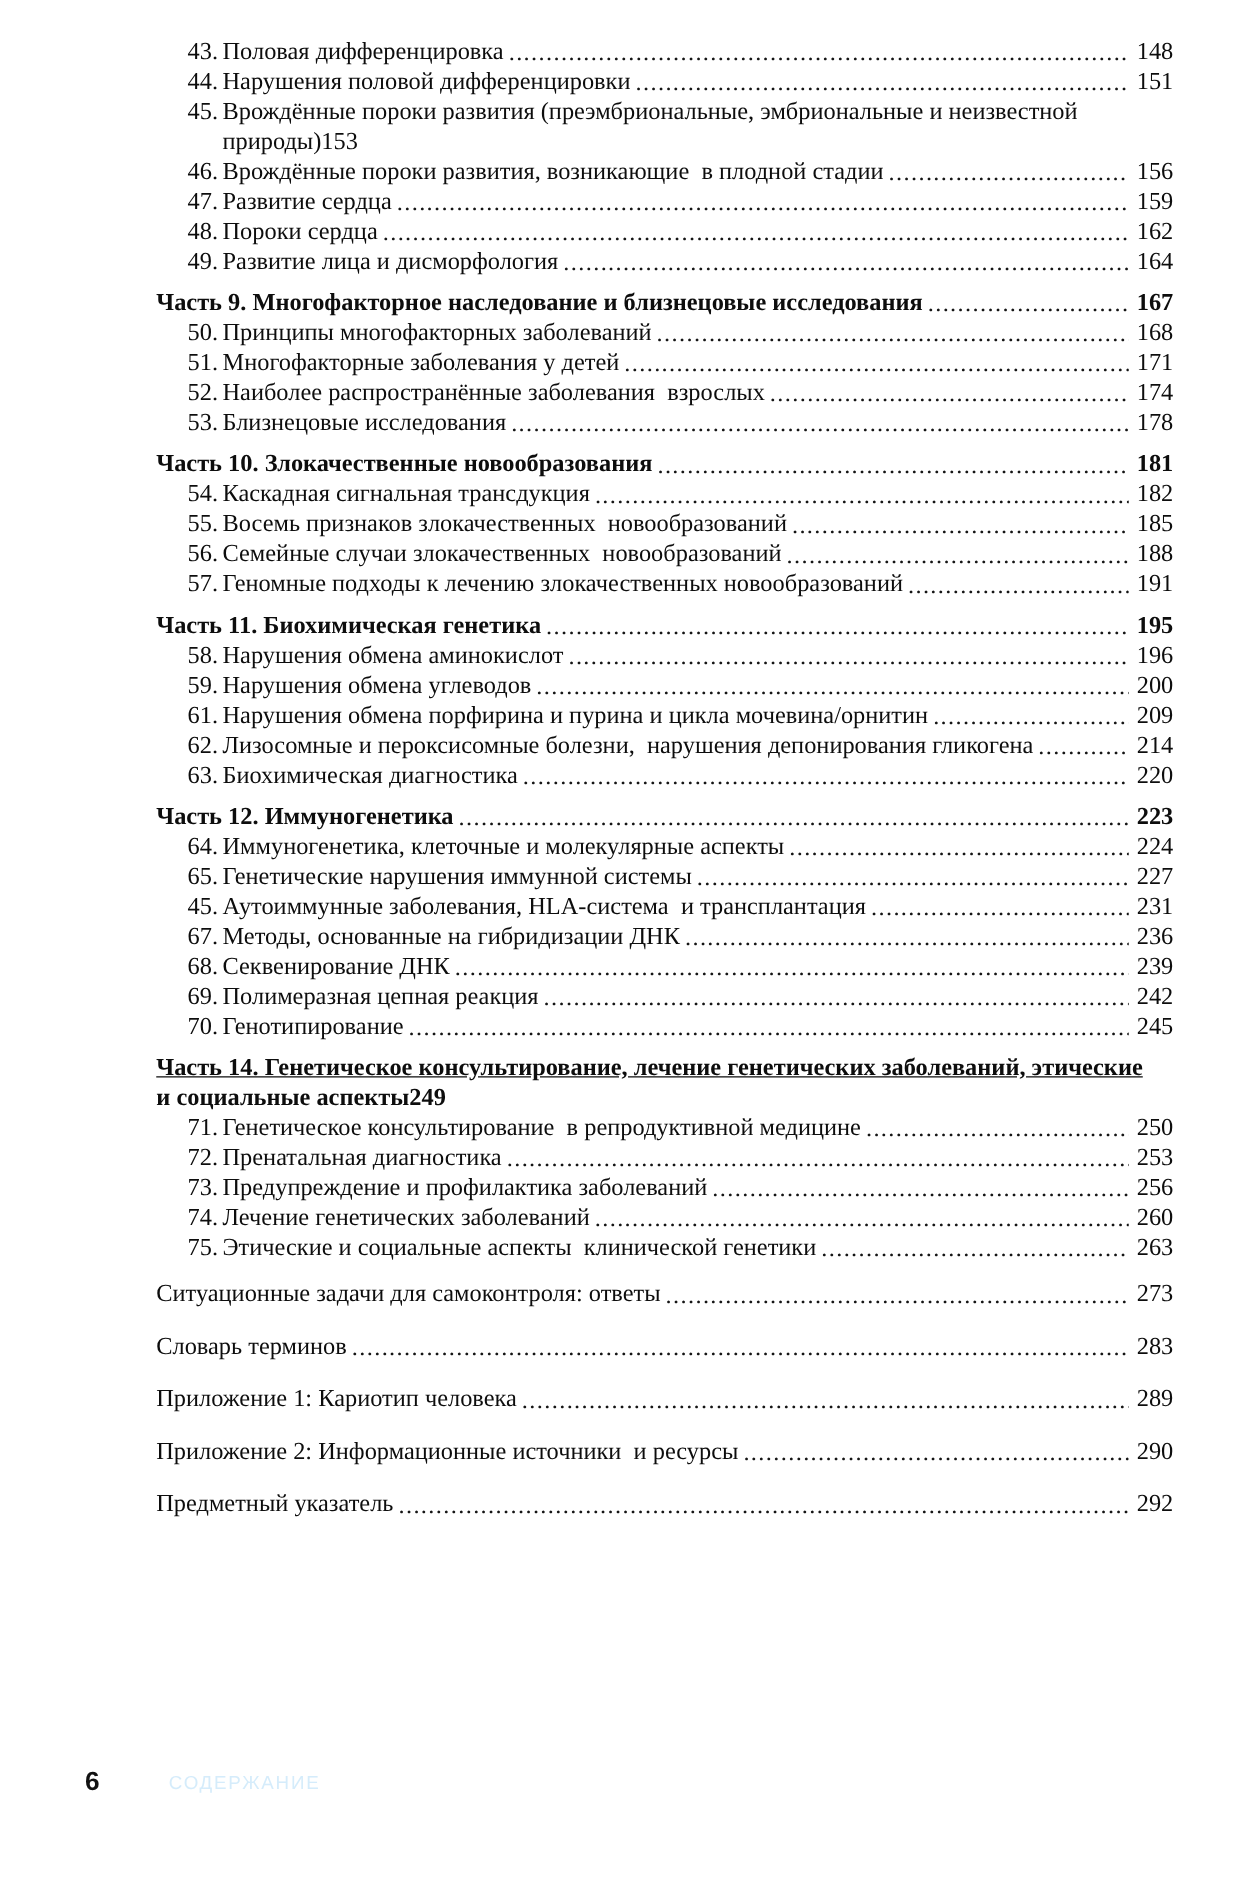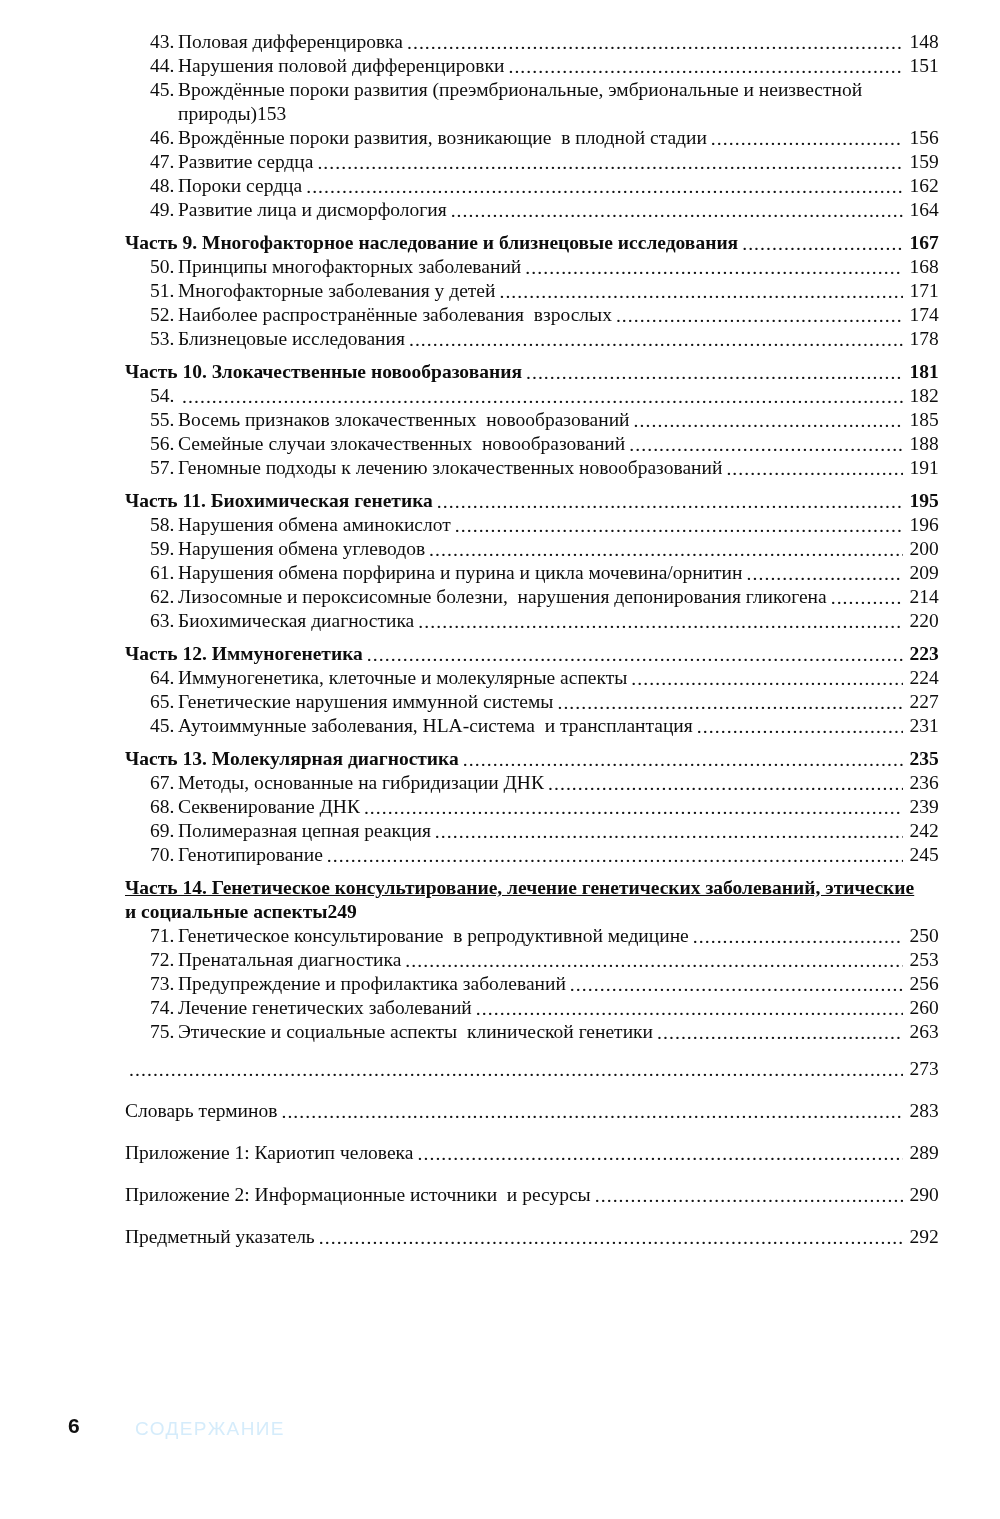--- a/index.html
+++ b/index.html
@@ -143,21 +143,21 @@
     font-family: "Liberation Sans", sans-serif;
     font-weight: bold;
     font-size: 21px;
     color: #111111;
   }
   #footer-caption {
     position: absolute;
     left: 135px;
     top: 4px;
     font-family: "Liberation Sans", sans-serif;
-    font-size: 19px;
+    font-size: 15px;
     letter-spacing: 1.4px;
     color: #d5ecfb;
   }
 </style>
 </head>
 <body>
 
 <div id="toc">
     <div class="row entry">
       <span class="num">43.</span>
@@ -235,20 +235,21 @@
       <span class="leader"></span>
       <span class="page">178</span>
     </div>
     <div class="row part sp-part">
       <span class="label">Часть 10. Злокачественные новообразования</span>
       <span class="leader"></span>
       <span class="page">181</span>
     </div>
     <div class="row entry">
       <span class="num">54.</span>
+      <span class="label">Каскадная сигнальная трансдукция</span>
       <span class="leader"></span>
       <span class="page">182</span>
     </div>
     <div class="row entry">
       <span class="num">55.</span>
       <span class="label">Восемь признаков злокачественных  новообразований</span>
       <span class="leader"></span>
       <span class="page">185</span>
     </div>
     <div class="row entry">
@@ -313,25 +314,20 @@
       <span class="num">65.</span>
       <span class="label">Генетические нарушения иммунной системы</span>
       <span class="leader"></span>
       <span class="page">227</span>
     </div>
     <div class="row entry">
       <span class="num">45.</span>
       <span class="label">Аутоиммунные заболевания, HLA-система  и трансплантация</span>
       <span class="leader"></span>
       <span class="page">231</span>
-    </div>
-    <div class="row part sp-part">
-      <span class="label">Часть 13. Молекулярная диагностика</span>
-      <span class="leader"></span>
-      <span class="page">235</span>
     </div>
     <div class="row entry">
       <span class="num">67.</span>
       <span class="label">Методы, основанные на гибридизации ДНК</span>
       <span class="leader"></span>
       <span class="page">236</span>
     </div>
     <div class="row entry">
       <span class="num">68.</span>
       <span class="label">Секвенирование ДНК</span>
@@ -382,20 +378,21 @@
       <span class="leader"></span>
       <span class="page">260</span>
     </div>
     <div class="row entry">
       <span class="num">75.</span>
       <span class="label">Этические и социальные аспекты  клинической генетики</span>
       <span class="leader"></span>
       <span class="page">263</span>
     </div>
     <div class="row back sp-back">
+      <span class="label">Ситуационные задачи для самоконтроля: ответы</span>
       <span class="leader"></span>
       <span class="page">273</span>
     </div>
     <div class="row back sp-back">
       <span class="label">Словарь терминов</span>
       <span class="leader"></span>
       <span class="page">283</span>
     </div>
     <div class="row back sp-back">
       <span class="label">Приложение 1: Кариотип человека</span>

